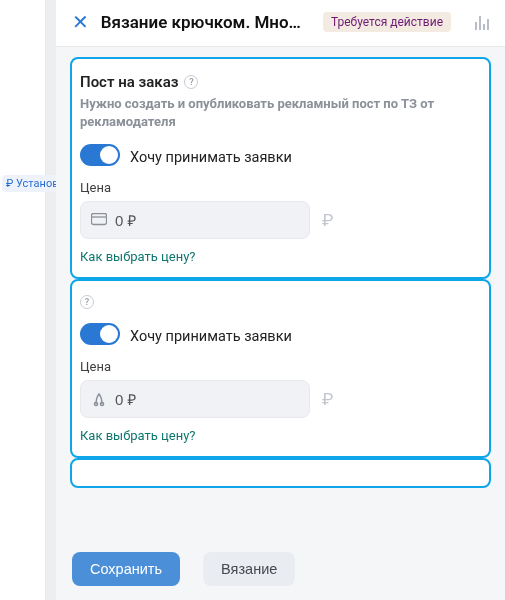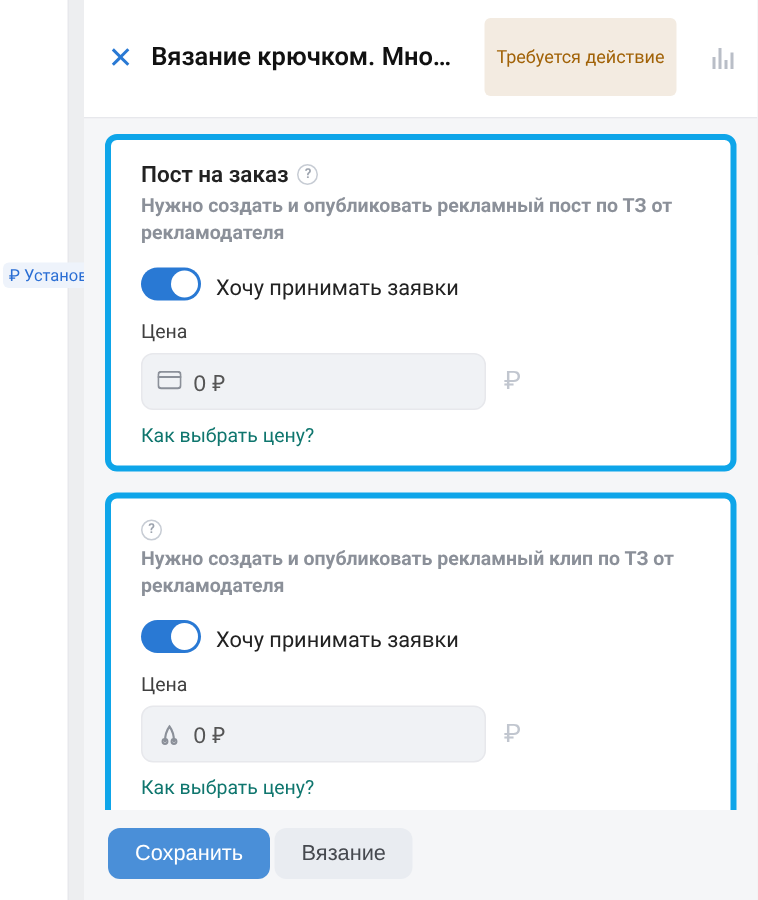--- a/index.html
+++ b/index.html
@@ -4,41 +4,41 @@
 <style>
   * { box-sizing: border-box; margin: 0; padding: 0; }
   html, body { width: 505px; height: 600px; overflow: hidden; font-family: -apple-system, BlinkMacSystemFont, "Segoe UI", Roboto, Arial, sans-serif; }
   body { background: #edeef0; position: relative; }
   .bg-sidebar { position: absolute; left: 0; top: 0; width: 46px; height: 100%; background: #fff; border-right: 1px solid #e7e8ec; }
   .bg-pill { position: absolute; left: 2px; top: 175px; font-size: 11px; color: #2a6ed4; background: #eef3fb; padding: 2px 4px; border-radius: 4px; white-space: nowrap; }
   .dialog { position: absolute; left: 56px; top: 0; right: 0; bottom: 0; background: #f5f6f8; display: flex; flex-direction: column; }
   .hdr { display: flex; align-items: center; gap: 12px; padding: 12px 16px 14px; background: #fff; border-bottom: 1px solid #e7e8ec; }
   .close-x { color: #2979d4; font-size: 20px; line-height: 1; cursor: pointer; }
   .hdr-title { font-weight: 600; font-size: 17px; color: #111; flex: 0 1 auto; white-space: nowrap; overflow: hidden; text-overflow: ellipsis; max-width: 240px; }
-  .badge { background: #f3ebe1; color: #a16207; font-size: 12px; padding: 19px 8px; border-radius: 4px; white-space: nowrap; }
+  .badge { background: #f3ebe1; color: #701a75; font-size: 12px; padding: 3px 8px; border-radius: 4px; white-space: nowrap; }
   .hdr-spacer { flex: 1; }
   .stats-ic { color: #b9bec7; display: flex; gap: 2px; align-items: flex-end; height: 16px; }
   .stats-ic span { width: 2px; background: currentColor; display: inline-block; }
   .stats-ic span:nth-child(1){height:8px} .stats-ic span:nth-child(2){height:14px} .stats-ic span:nth-child(3){height:6px} .stats-ic span:nth-child(4){height:11px}
   .scroll { flex: 1; overflow-y: auto; padding: 10px 14px 0; }
-  .card { background: #fff; border: 4px solid #0ea5e9; border-radius: 8px; padding: 14px 20px 12px; margin-bottom: 14px; }
+  .card { background: #fff; border: 2px solid #0ea5e9; border-radius: 8px; padding: 14px 8px 12px; }
   .card-title { font-size: 15px; font-weight: 600; color: #222; display: flex; align-items: center; gap: 6px; }
   .info-ic { width: 14px; height: 14px; border: 1px solid #c7ccd4; border-radius: 50%; display: inline-flex; align-items: center; justify-content: center; font-size: 9px; color: #9ba2ad; }
   .card-desc { font-size: 13px; color: #8b9099; margin-top: 4px; line-height: 1.35; font-weight: bold; }
   .toggle-row { display: flex; align-items: flex-end; gap: 10px; margin-top: 14px; }
   .toggle { width: 40px; height: 22px; background: #2979d4; border-radius: 11px; position: relative; cursor: pointer; flex-shrink: 0; }
   .toggle::after { content: ""; position: absolute; width: 18px; height: 18px; background: #fff; border-radius: 50%; top: 2px; right: 2px; }
   .toggle-label { font-size: 14.5px; color: #222; }
   .field-label { font-size: 13px; color: #404040; margin-top: 14px; }
   .price-input { display: flex; align-items: center; gap: 8px; margin-top: 6px; background: #f0f2f5; border: 1px solid #e7e8ec; border-radius: 8px; padding: 8px 10px; width: 230px; }
   .price-input .lead-ic { color: #8b9099; display: flex; }
   .price-input input { border: none; background: transparent; outline: none; flex: 1; font-size: 15px; color: #555; }
   .price-input .trail { color: #c1c6cf; font-size: 17px; }
   .link { color: #0f766e; font-size: 13px; margin-top: 10px; display: inline-block; cursor: pointer; }
-  .footer { padding: 12px 16px 14px; display: flex; gap: 3px; background: #f5f6f8; }
+  .footer { padding: 12px 16px 14px; display: flex; gap: 23px; background: #f5f6f8; }
   .btn { border: none; border-radius: 8px; padding: 9px 18px; font-size: 14.5px; cursor: pointer; }
   .btn-primary { background: #4a8fd8; color: #fff; font-weight: 500; }
   .btn-secondary { background: #e9ecf1; color: #46494f; }
   .scroll::-webkit-scrollbar { width: 8px; }
   .scroll::-webkit-scrollbar-thumb { background: #c9ccd3; border-radius: 4px; }
 </style>
 </head>
 <body>
 
 <div class="bg-sidebar">
@@ -83,21 +83,20 @@
         <input type="text" value="0 ₽" style="">
         <span class="trail">₽</span>
       </div>
       <a class="link">Как выбрать цену?</a>
     </div>
 
     <div class="card">
       <div class="card-title">
         <span class="info-ic">?</span>
       </div>
-      <div class="card-desc">Нужно создать и опубликовать рекламный клип по ТЗ от рекламодателя</div>
       <div class="toggle-row">
         <div class="toggle"></div>
         <span class="toggle-label">Хочу принимать заявки</span>
       </div>
       <div class="field-label">Цена</div>
       <div class="price-input">
         <span class="lead-ic">
           <svg width="16" height="16" viewBox="0 0 16 16">
               <path d="M5 13 Q5 7 8 3 Q11 7 11 13" fill="none" stroke="#8b9099" stroke-width="1.4" stroke-linecap="round"></path>
               <circle cx="5" cy="13" r="1.6" fill="none" stroke="#8b9099" stroke-width="1.4"></circle>

